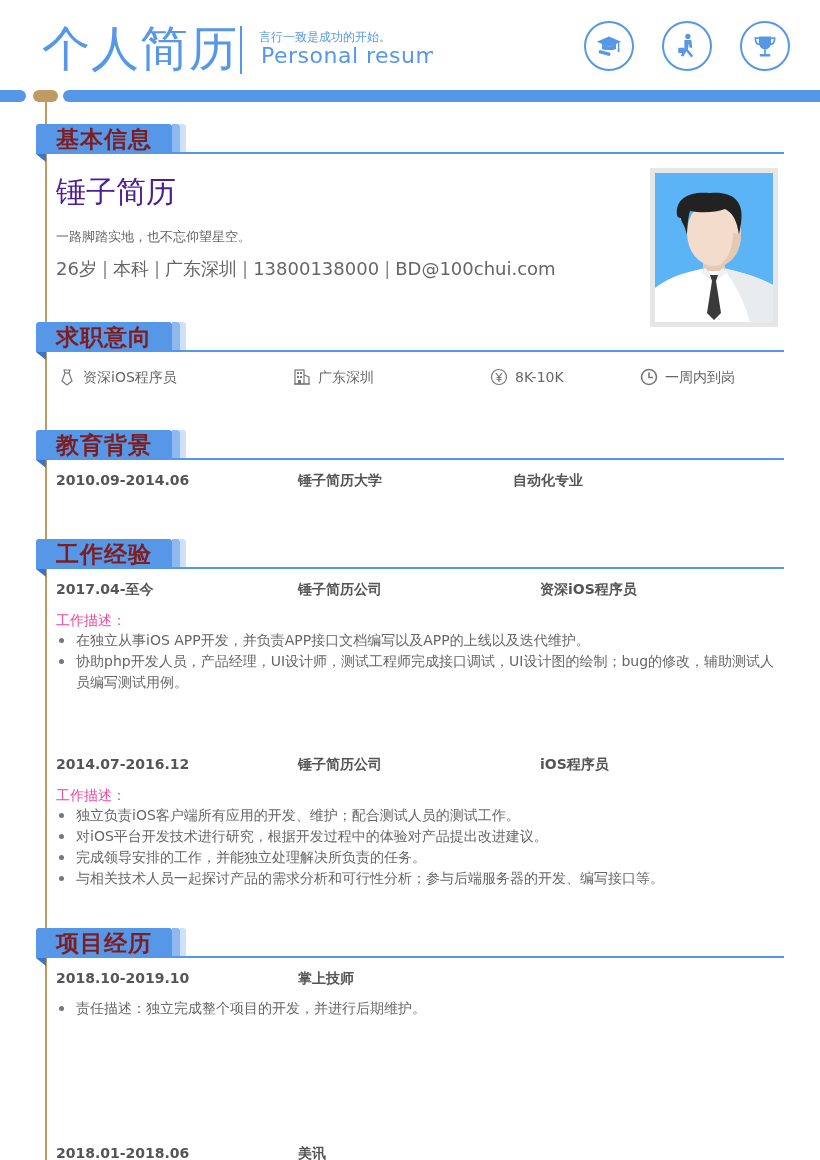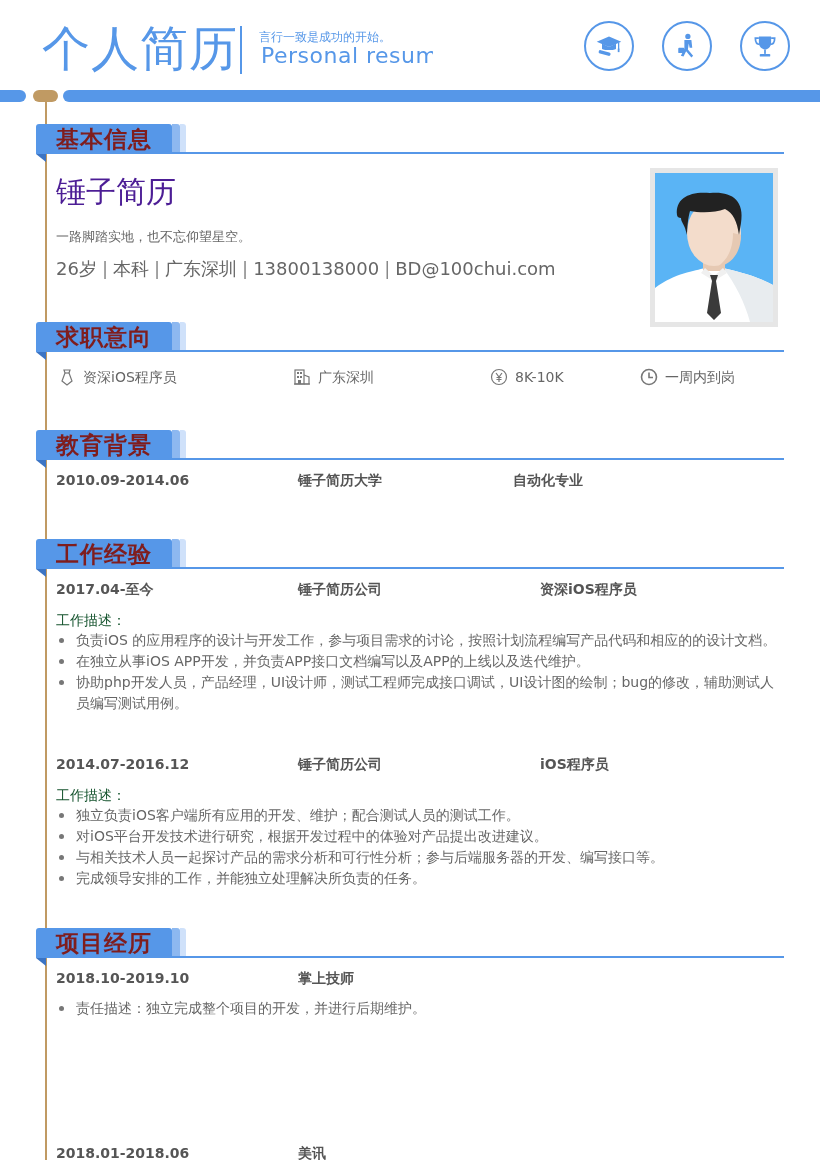--- a/index.html
+++ b/index.html
@@ -39,21 +39,21 @@
   .photo svg { width: 118px; height: 149px; display: block; }
 
   
   .intent-item { position: absolute; top: 367px; display: flex; align-items: center; font-size: 14px; color: #666; line-height: 20px; }
   .intent-item svg { width: 18px; height: 18px; margin-right: 7px; }
 
   
   .row { position: absolute; left: 56px; width: 720px; font-size: 14px; font-weight: bold; color: #555; line-height: 20px; }
   .row span { position: absolute; top: 0; white-space: nowrap; }
 
-  .desc-title { position: absolute; left: 56px; font-size: 14px; color: #14532d; line-height: 20px; }
+  .desc-title { position: absolute; left: 56px; font-size: 14px; color: #ec4899; line-height: 20px; }
   .bullets { position: absolute; left: 56px; width: 724px; list-style: none; font-size: 14px; color: #666; line-height: 21px; }
   .bullets li { position: relative; padding-left: 20px; }
   .bullets li::before { content: ""; position: absolute; left: 3px; top: 8px; width: 5px; height: 5px; border-radius: 50%; background: #777; }
 </style>
 </head>
 <body>
 
 <div class="hdr-title">个人简历</div>
 <div class="hdr-divider"></div>
 <div class="hdr-motto">言行一致是成功的开始。</div>
@@ -183,36 +183,35 @@
   <div class="label">工作经验</div>
 </div>
 
 <div class="row" style="top:579px">
   <span style="left:0">2017.04-至今</span>
   <span style="left:242px">锤子简历公司</span>
   <span style="left:484px">资深iOS程序员</span>
 </div>
 <div class="desc-title" style="top:610px">工作描述：</div>
 <ul class="bullets" style="top:630px">
-  <li>负责iOS 的应用程序的设计与开发工作，参与项目需求的讨论，按照计划流程编写产品代码和相应的的设计文档。</li>
   <li>在独立从事iOS APP开发，并负责APP接口文档编写以及APP的上线以及迭代维护。</li>
   <li>协助php开发人员，产品经理，UI设计师，测试工程师完成接口调试，UI设计图的绘制；bug的修改，辅助测试人员编写测试用例。</li>
 </ul>
 
 <div class="row" style="top:754px">
   <span style="left:0">2014.07-2016.12</span>
   <span style="left:242px">锤子简历公司</span>
   <span style="left:484px">iOS程序员</span>
 </div>
 <div class="desc-title" style="top:785px">工作描述：</div>
 <ul class="bullets" style="top:805px">
   <li>独立负责iOS客户端所有应用的开发、维护；配合测试人员的测试工作。</li>
   <li>对iOS平台开发技术进行研究，根据开发过程中的体验对产品提出改进建议。</li>
+  <li>完成领导安排的工作，并能独立处理解决所负责的任务。</li>
   <li>与相关技术人员一起探讨产品的需求分析和可行性分析；参与后端服务器的开发、编写接口等。</li>
-  <li>完成领导安排的工作，并能独立处理解决所负责的任务。</li>
 </ul>
 
 <div class="sec" style="top:928px">
   <div class="tab"></div>
     <div class="tab2"></div>
     <div class="tab3"></div>
     <div class="line"></div>
     <div class="fold"></div>
   <div class="label">项目经历</div>
 </div>

